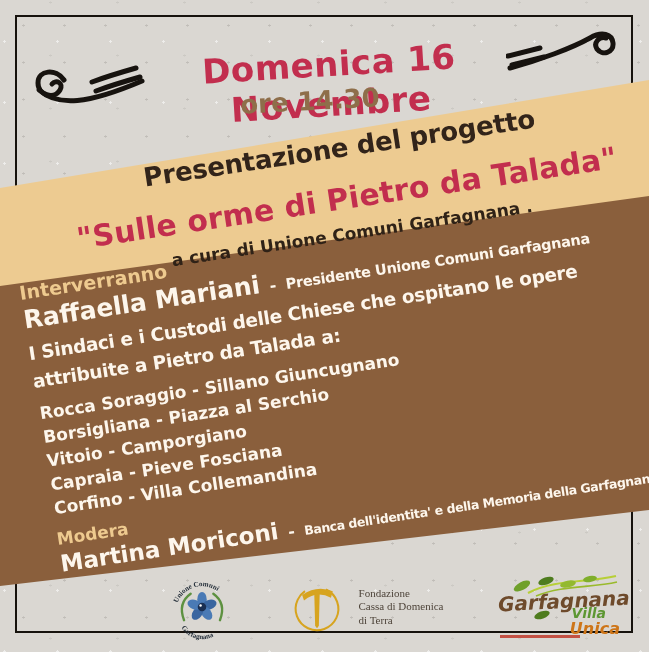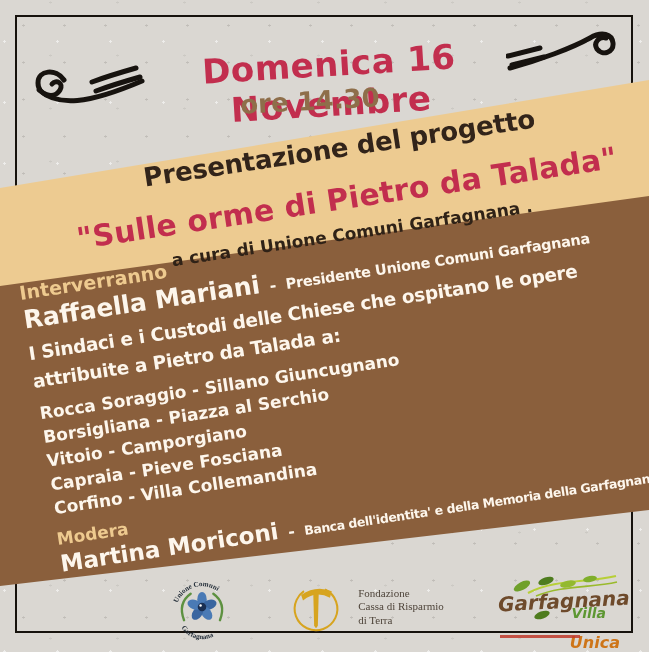--- a/index.html
+++ b/index.html
@@ -46,21 +46,21 @@
   .logos{position:absolute;left:168px;top:570px;width:452px;height:74px;
     display:flex;align-items:center;justify-content:space-between;}
   .fond{display:flex;align-items:center;}
   .fond-text{font-family:"Liberation Serif",serif;font-size:11px;line-height:13.5px;
     color:#4e443a;margin-left:16px;}
   .banca-wrap{position:relative;width:100px;height:72px;}
   .tu{position:relative;width:122px;height:68px;}
   .tu-name{position:absolute;left:0;top:16px;font-size:20px;font-style:italic;font-weight:700;
     color:#6e4a2b;transform:rotate(-3deg);white-space:nowrap;}
   .tu-terra{position:absolute;right:14px;top:32px;font-size:14px;font-style:italic;font-weight:700;color:#5d9732;}
-  .tu-unica{position:absolute;right:0px;top:60px;font-size:16px;font-style:italic;font-weight:700;color:#ce7518;}
+  .tu-unica{position:absolute;right:0px;top:46px;font-size:16px;font-style:italic;font-weight:700;color:#ce7518;}
   .tu-tagline{position:absolute;left:2px;bottom:3px;width:80px;height:3px;background:#c0392b;opacity:.85;}
 </style>
 </head>
 <body>
 
 <div class="frame"></div>
 
 <div class="band band-tan"></div>
 <div class="band band-brown"></div>
 
@@ -142,21 +142,21 @@
   </svg>
 
   <div class="fond">
     <svg width="52" height="62" viewBox="0 0 56 64">
       <circle cx="28" cy="34" r="23" fill="none" stroke="#d7a41f" stroke-width="2.2" stroke-dasharray="120 25" transform="rotate(-65 28 34)"></circle>
       <path d="M 12,19 Q 28,8 45,15 L 43,22 Q 28,14 14,25 Z" fill="#d7a41f"></path>
       <path d="M 25,15 L 31,14 L 30,52 Q 28,57 26,52 Z" fill="#d7a41f"></path>
     </svg>
     <div class="fond-text">
       <div>Fondazione</div>
-      <div>Cassa di Risparmio</div>
+      <div>Cassa di Domenica</div>
       <div>di Terra</div>
     </div>
   </div>
 
 
   <div class="tu">
     <svg width="118" height="24" viewBox="0 0 118 24" style="position:absolute;left:2px;top:0;">
       <path d="M28,20 C55,6 86,10 116,3" stroke="#b7cf36" stroke-width="2.2" fill="none"></path>
       <path d="M36,23 C62,12 92,15 117,9" stroke="#9aba2c" stroke-width="1.6" fill="none"></path>
       <ellipse cx="22" cy="13" rx="9" ry="4" fill="#6fa02a" transform="rotate(-28 22 13)"></ellipse>

